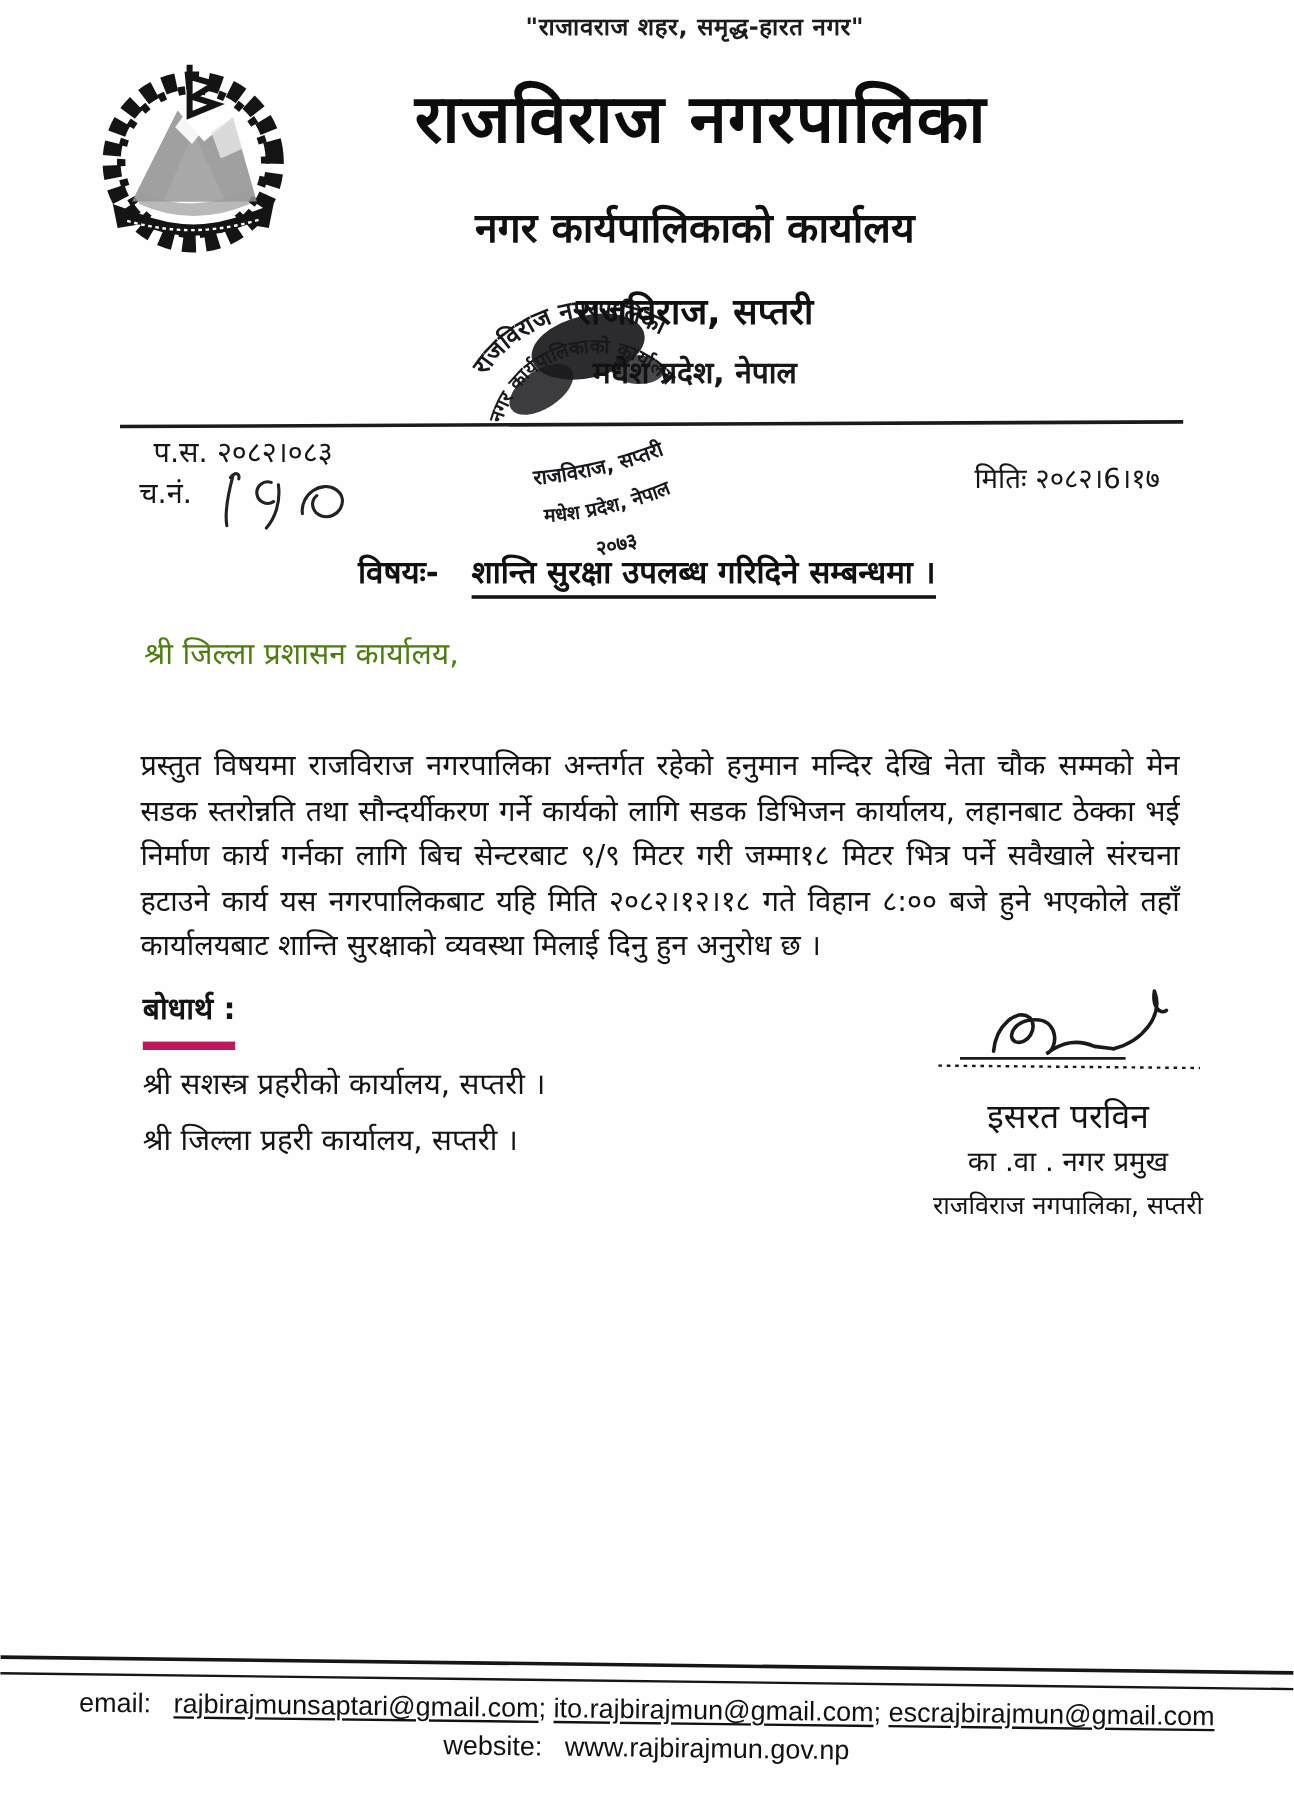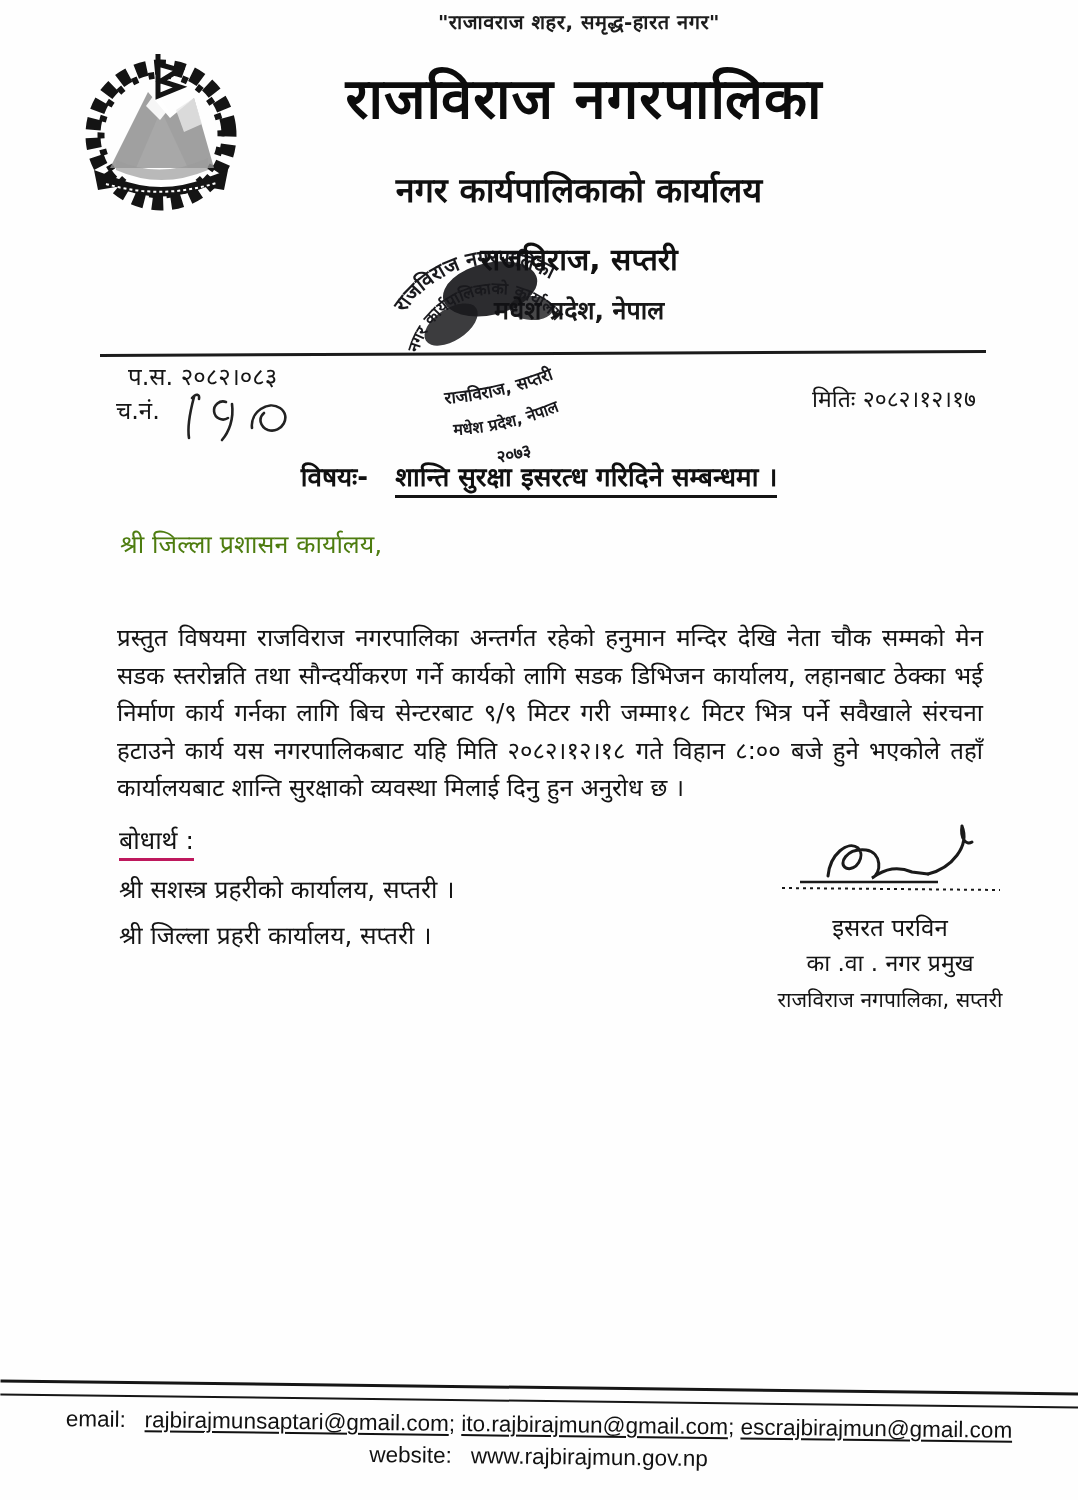--- a/index.html
+++ b/index.html
@@ -52,25 +52,25 @@
   }
   .subject .u { border-bottom:3px solid #141414; padding-bottom:3px; }
   
   .addressee { position:absolute; left:120px; top:526px; font-size:25px; line-height:37px; color:#4d7c0f; }
   .body-par {
     position:absolute; left:117px; top:620px; width:866px;
     font-size:24px; line-height:37.6px; text-align:justify; color:#131313;
   }
   
   .cc { position:absolute; left:119px; top:822px; font-size:24.5px; color:#141414; }
-  .cc-heading { font-weight:normal; font-size:25px; border-bottom:3px solid #be185d; display:inline-block; padding-bottom:2px; }
+  .cc-heading { font-weight:bold; font-size:25px; border-bottom:7px solid #be185d; display:inline-block; padding-bottom:12px; }
   .cc-item { margin-top:12px; line-height:34px; }
   
   .sign-block { position:absolute; left:752px; top:816px; width:276px; text-align:center; }
-  .sig-name { font-size:24px; margin-top:2px; color:#131313; }
+  .sig-name { font-size:28px; margin-top:2px; color:#131313; }
   .sig-title { font-size:23px; margin-top:3px; color:#131313; }
   .sig-org { font-size:21px; margin-top:7px; color:#131313; }
   
   .footer { position:absolute; left:0; top:1386px; width:1078px; transform:rotate(.7deg); }
   .f-rule1 { height:3px; background:#161616; }
   .f-rule2 { height:2px; background:#161616; margin-top:11px; }
   .f-email { margin-top:10px; text-align:center; font-size:22.5px; color:#111; font-family:"Liberation Sans",sans-serif; }
   .f-email .em { text-decoration:underline; text-decoration-thickness:2px; text-underline-offset:3px; }
   .f-web { margin-top:6px; text-align:center; font-size:22.5px; color:#111; font-family:"Liberation Sans",sans-serif; }
   svg text { font-family:"DejaVu Sans","Liberation Sans",sans-serif; }
@@ -144,26 +144,26 @@
     <div class="serial-row">
       <span>च.नं.</span>
       <svg class="serial-svg" width="130" height="58" viewBox="0 0 130 58">
         <path d="M18,12 C 22,7 26,8 25,13 M20,11 C 16,26 13,40 15,52" fill="none" stroke="#222" stroke-width="2.6" stroke-linecap="round"></path>
         <path d="M52,16 a9,9 0 1 0 2,16 M58,18 C 60,33 55,46 48,54" fill="none" stroke="#222" stroke-width="2.6" stroke-linecap="round"></path>
         <path d="M78,42 C 76,26 94,14 106,22 C 118,30 108,48 94,44 C 86,41 84,32 90,27" fill="none" stroke="#222" stroke-width="2.6" stroke-linecap="round"></path>
       </svg>
     </div>
   </div>
 
-  <div class="date-line">मितिः २०८२।१२।१७</div>
+  <div class="date-line">मितिः २०८२।6।१७</div>
 
   <div class="subject">
     <span>विषयः-</span>
     <span>&nbsp;</span>
-    <span class="u">शान्ति सुरक्षा इसरत्ध गरिदिने सम्बन्धमा ।</span>
+    <span class="u">शान्ति सुरक्षा उपलब्ध गरिदिने सम्बन्धमा ।</span>
   </div>
 
   <div class="addressee">
     <div>श्री जिल्ला प्रशासन कार्यालय,</div>
   </div>
 
   <div class="body-par">प्रस्तुत विषयमा राजविराज नगरपालिका अन्तर्गत रहेको हनुमान मन्दिर देखि नेता चौक सम्मको मेन सडक स्तरोन्नति तथा सौन्दर्यीकरण गर्ने कार्यको लागि सडक डिभिजन कार्यालय, लहानबाट ठेक्का भई निर्माण कार्य गर्नका लागि बिच सेन्टरबाट ९/९ मिटर गरी जम्मा१८ मिटर भित्र पर्ने सवैखाले संरचना हटाउने कार्य यस नगरपालिकबाट यहि मिति २०८२।१२।१८ गते विहान ८:०० बजे हुने भएकोले तहाँ कार्यालयबाट शान्ति सुरक्षाको व्यवस्था मिलाई दिनु हुन अनुरोध छ ।</div>
 
   <div class="cc">
     <div class="cc-heading">बोधार्थ :</div>

